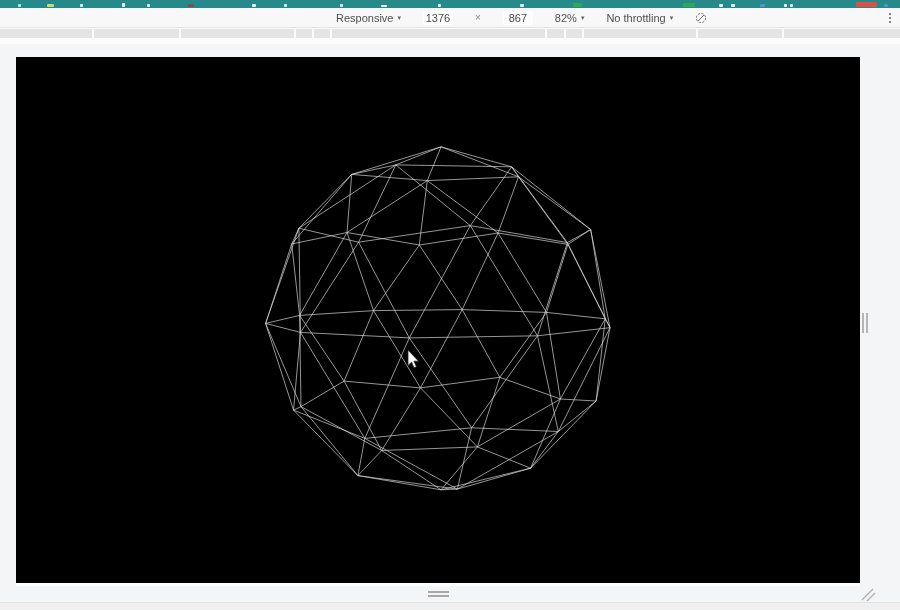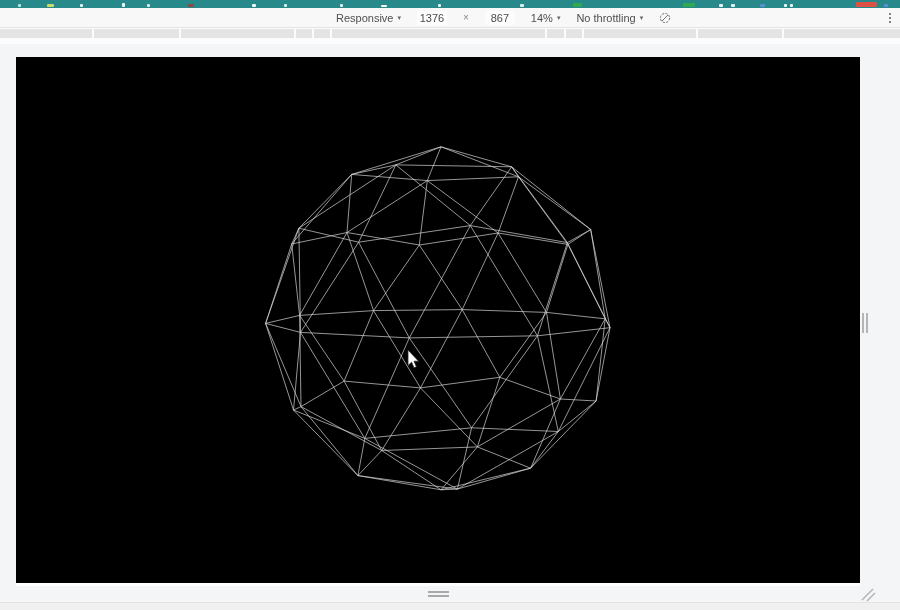--- a/index.html
+++ b/index.html
@@ -5,21 +5,21 @@
   html,body{margin:0;padding:0;}
   body{background:#f4f5f6;font-family:"Liberation Sans",sans-serif;}
   .page{position:relative;width:900px;height:610px;overflow:hidden;background:#f4f5f6;}
 
   
   .theme-bar{position:absolute;left:0;top:0;width:900px;height:8px;}
   .theme-bar .frag{position:absolute;bottom:1px;border-radius:1px;}
 
   
   .device-toolbar{position:absolute;left:0;top:8px;width:900px;height:20px;background:#f8f8f8;border-bottom:1px solid #e3e3e3;box-sizing:border-box;}
-  .dt-group{position:absolute;left:336px;top:0;height:19px;display:flex;align-items:center;gap:16px;font-size:11px;color:#4f4f4f;white-space:nowrap;}
+  .dt-group{position:absolute;left:336px;top:0;height:19px;display:flex;align-items:center;gap:22px;font-size:11px;color:#4f4f4f;white-space:nowrap;}
   .dd{display:flex;align-items:center;gap:4px;cursor:default;}
   .caret{font-size:7px;color:#666;line-height:1;}
   input.dim{width:30px;height:14px;border:0;background:#fdfdfd;font-family:"Liberation Sans",sans-serif;font-size:11px;color:#4a4a4a;text-align:center;padding:0;}
   .sep{color:#8a8a8a;font-size:10px;}
   .tb-icon{display:flex;align-items:center;}
   .kebab{position:absolute;right:8px;top:4px;display:flex;flex-direction:column;gap:2px;padding:1px;}
   .kebab i{width:2px;height:2px;background:#5c5c5c;border-radius:50%;}
 
   
   .band{position:absolute;left:0;top:28px;width:900px;height:16px;background:#fcfcfd;}
@@ -74,21 +74,21 @@
   <div class="device-toolbar">
     <div class="dt-group">
       <span class="dd">
         <span>Responsive</span>
         <span class="caret">▾</span>
       </span>
       <input class="dim" readonly="" value="1376" style="">
       <span class="sep">×</span>
       <input class="dim" readonly="" value="867" style="">
       <span class="dd">
-        <span>14%</span>
+        <span>82%</span>
         <span class="caret">▾</span>
       </span>
       <span class="dd">
         <span>No throttling</span>
         <span class="caret">▾</span>
       </span>
       <span class="tb-icon">
         <svg width="12" height="12" viewBox="0 0 12 12">
           <circle cx="6" cy="6" r="4.6" fill="none" stroke="#737373" stroke-width="1" stroke-dasharray="2.2 1.4"></circle>
           <line x1="2.9" y1="9.1" x2="9.1" y2="2.9" stroke="#737373" stroke-width="1"></line>

